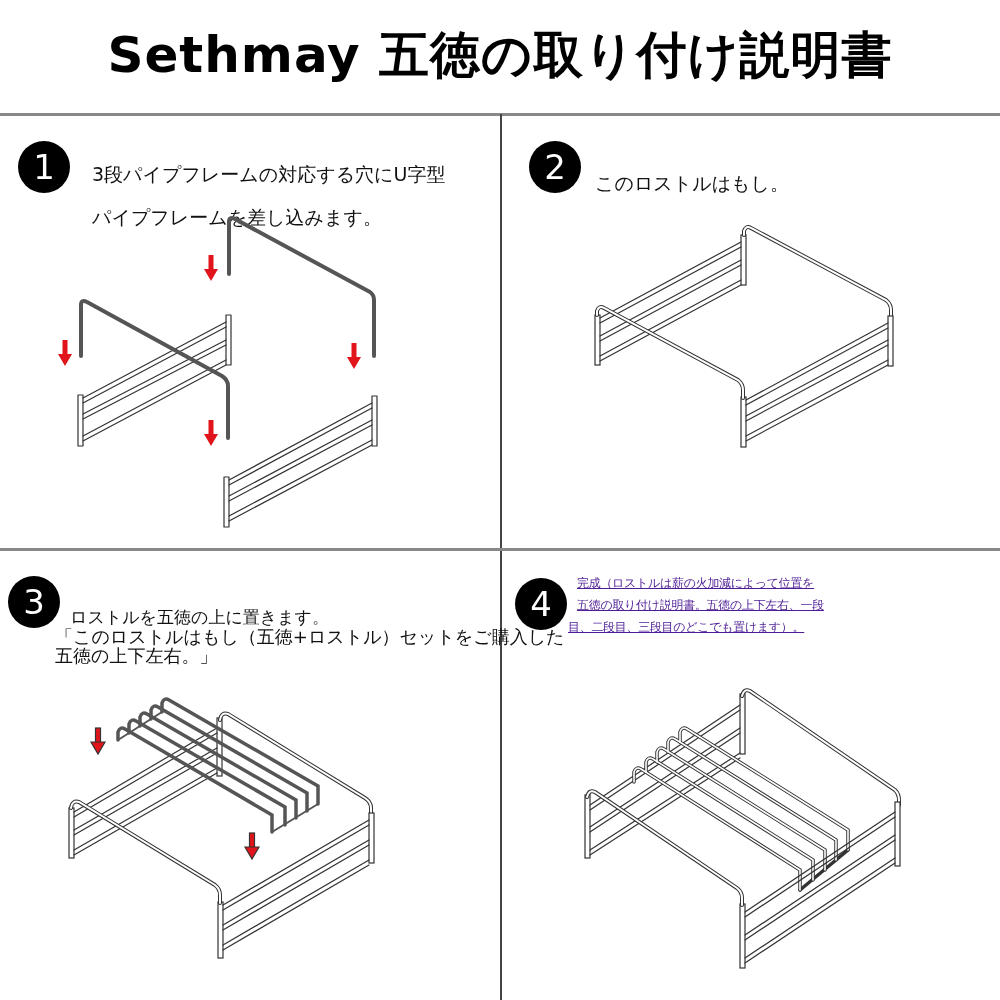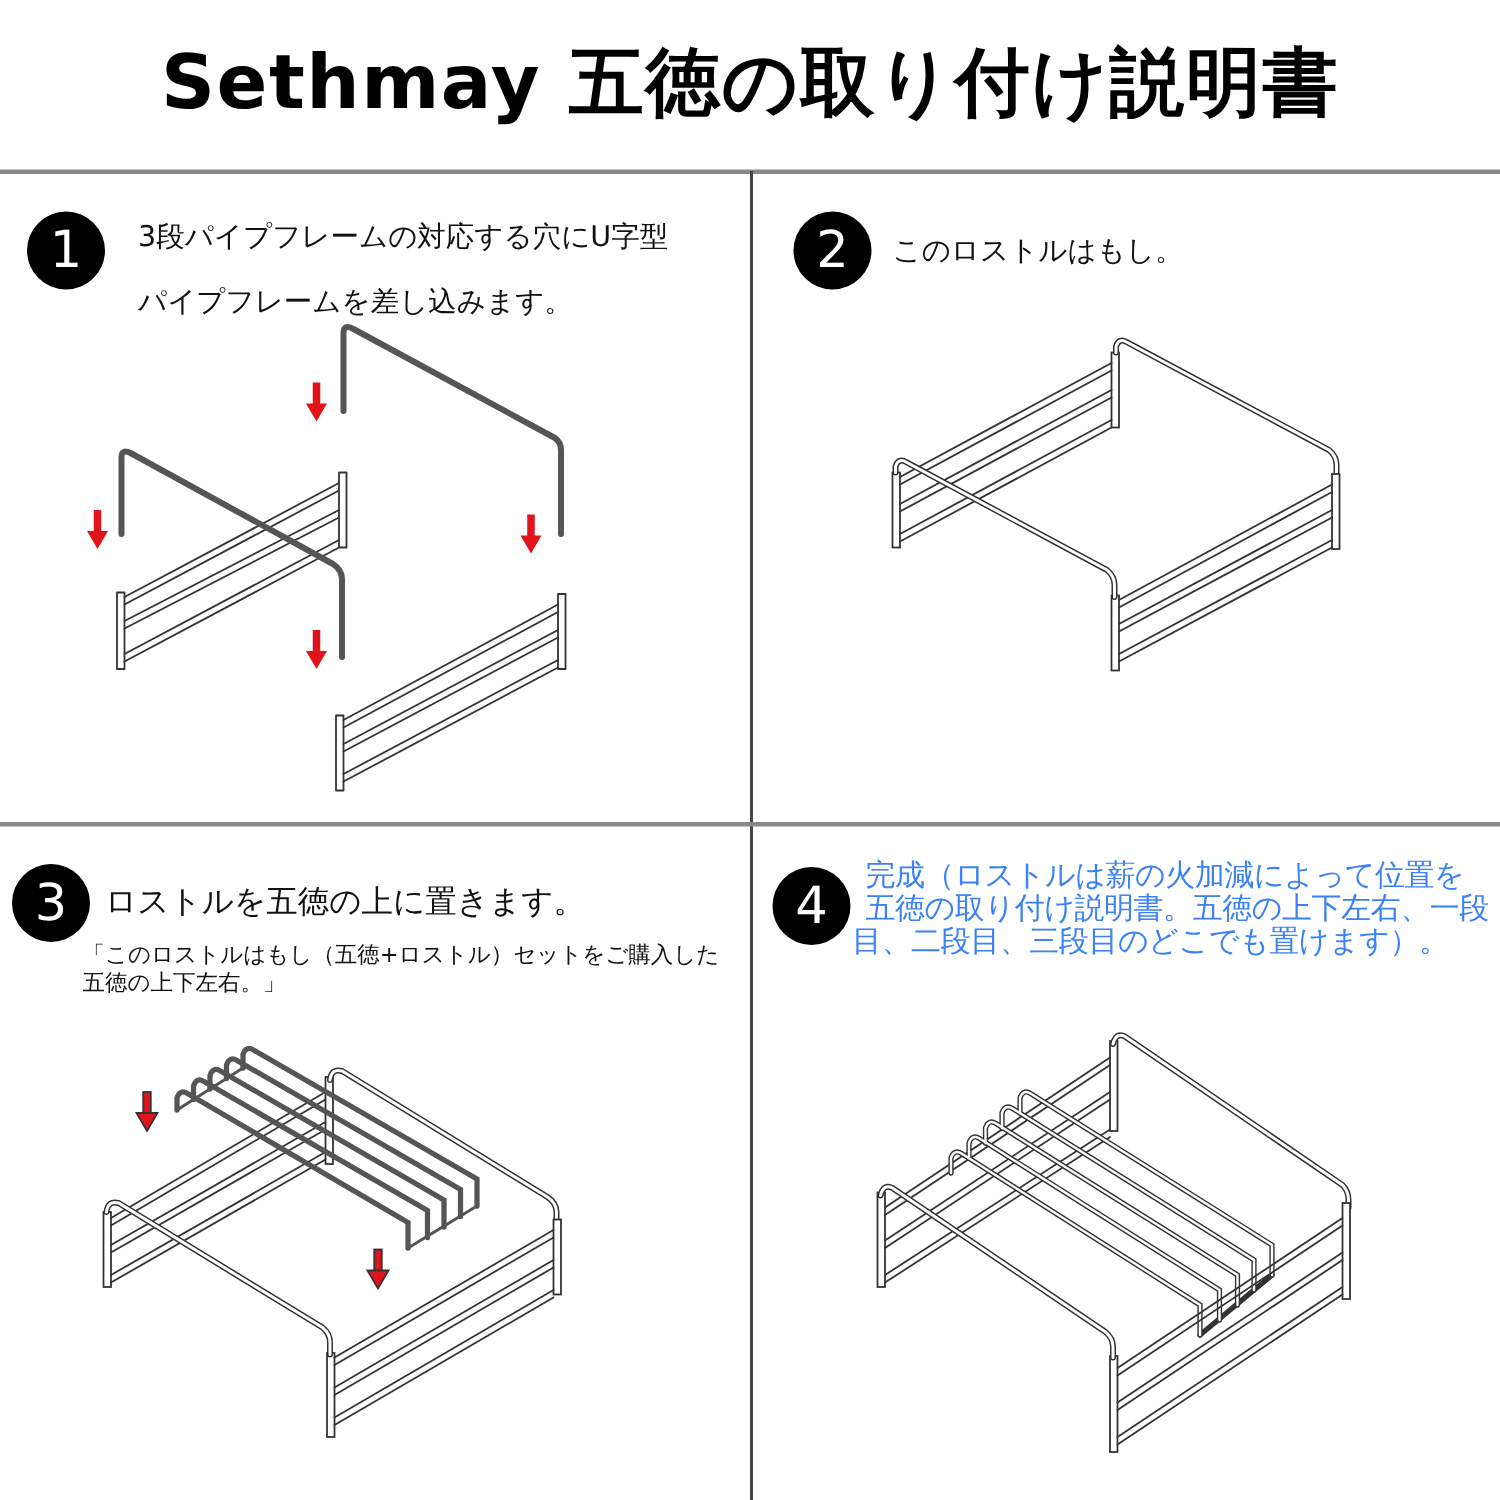--- a/index.html
+++ b/index.html
@@ -1,23 +1,23 @@
 <!DOCTYPE html>
 <html><head>
 <meta charset="utf-8">
 <style>
   html, body { margin: 0; padding: 0; background: #ffffff; }
   body { width: 1000px; height: 1000px; position: relative; overflow: hidden; font-family: "DejaVu Sans", "Liberation Sans", sans-serif; color: #111; }
   .title { position: absolute; left: 0; top: 22px; width: 1000px; text-align: center; font-size: 50px; font-weight: bold; letter-spacing: 1px; color: #000; }
   .hline { position: absolute; left: 0; width: 1000px; height: 3px; background: #888; }
   .vline { position: absolute; top: 114px; left: 500px; width: 2px; height: 886px; background: #444; }
   .badge { position: absolute; width: 52px; height: 52px; border-radius: 50%; background: #000; color: #fff; font-size: 34px; line-height: 52px; text-align: center; font-family: "DejaVu Sans", sans-serif; }
-  .step-text { position: absolute; font-size: 19px; line-height: 24px; color: #111; }
-  .note-text { position: absolute; font-size: 15px; line-height: 19px; color: #111; }
-  .big-text { position: absolute; font-size: 20px; line-height: 22px; color: #3b82f6; letter-spacing: -0.3px; }
+  .step-text { position: absolute; font-size: 19px; line-height: 24px; color: #111; margin-top: 16px; }
+  .note-text { position: absolute; font-size: 18px; line-height: 19px; color: #111; }
+  .big-text { position: absolute; font-size: 12px; line-height: 22px; color: #4c1d95; letter-spacing: -0.3px; text-decoration: underline; }
   svg.diagram { position: absolute; left: 0; top: 0; width: 1000px; height: 1000px; pointer-events: none; }
 </style>
 </head>
 <body>
 
 <div class="title">Sethmay 五徳の取り付け説明書</div>
 <div class="hline" style="top:113px"></div>
 <div class="vline"></div>
 <div class="hline" style="top:548px"></div>
 
@@ -27,21 +27,21 @@
   <div class="step-text" style="left:92px;top:189px">パイプフレームを差し込みます。</div>
 </div>
 
 <div>
   <div class="badge" style="left:529px;top:141px">2</div>
   <div class="step-text" style="left:595px;top:155px">このロストルはもし。</div>
 </div>
 
 <div>
   <div class="badge" style="left:8px;top:576px">3</div>
-  <div class="step-text" style="left:70px;top:589px;font-size:21px">ロストルを五徳の上に置きます。</div>
+  <div class="step-text" style="left:70px;top:589px;font-size:17px">ロストルを五徳の上に置きます。</div>
   <div class="note-text" style="left:55px;top:627px">「このロストルはもし（五徳+ロストル）セットをご購入した</div>
   <div class="note-text" style="left:55px;top:646px">五徳の上下左右。」</div>
 </div>
 
 <div>
   <div class="badge" style="left:515px;top:578px">4</div>
   <div class="big-text" style="left:577px;top:572px">完成（ロストルは薪の火加減によって位置を</div>
   <div class="big-text" style="left:577px;top:594px">五徳の取り付け説明書。五徳の上下左右、一段</div>
   <div class="big-text" style="left:568px;top:616px">目、二段目、三段目のどこでも置けます）。</div>
 </div>

